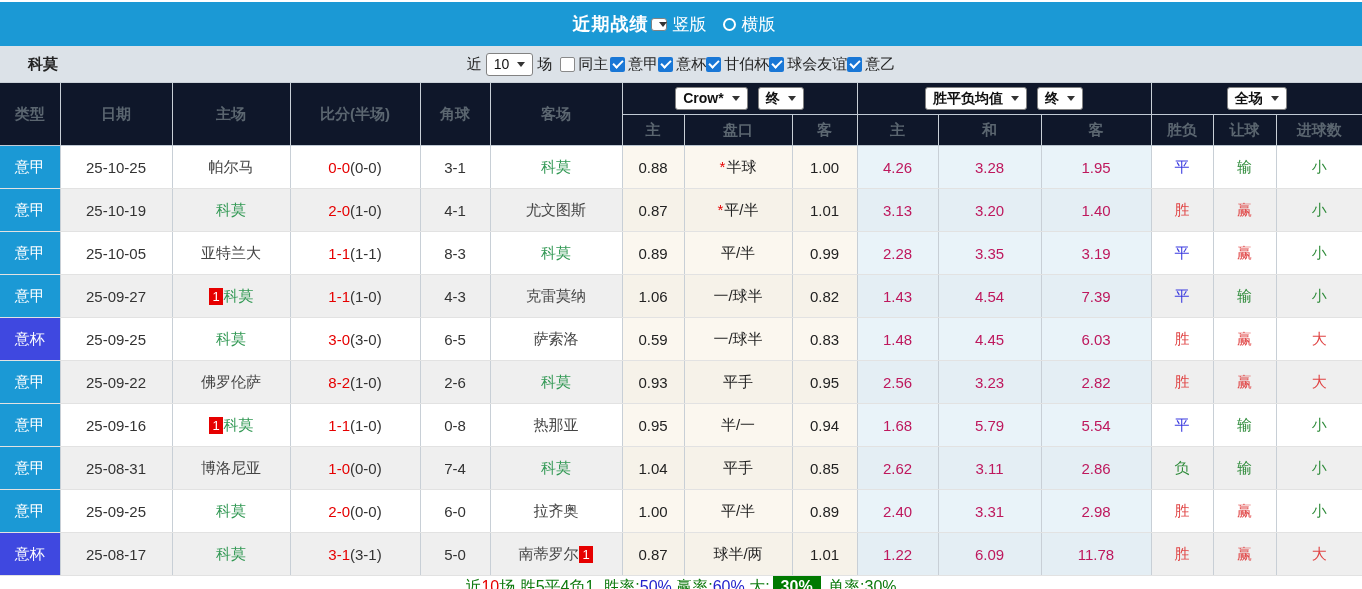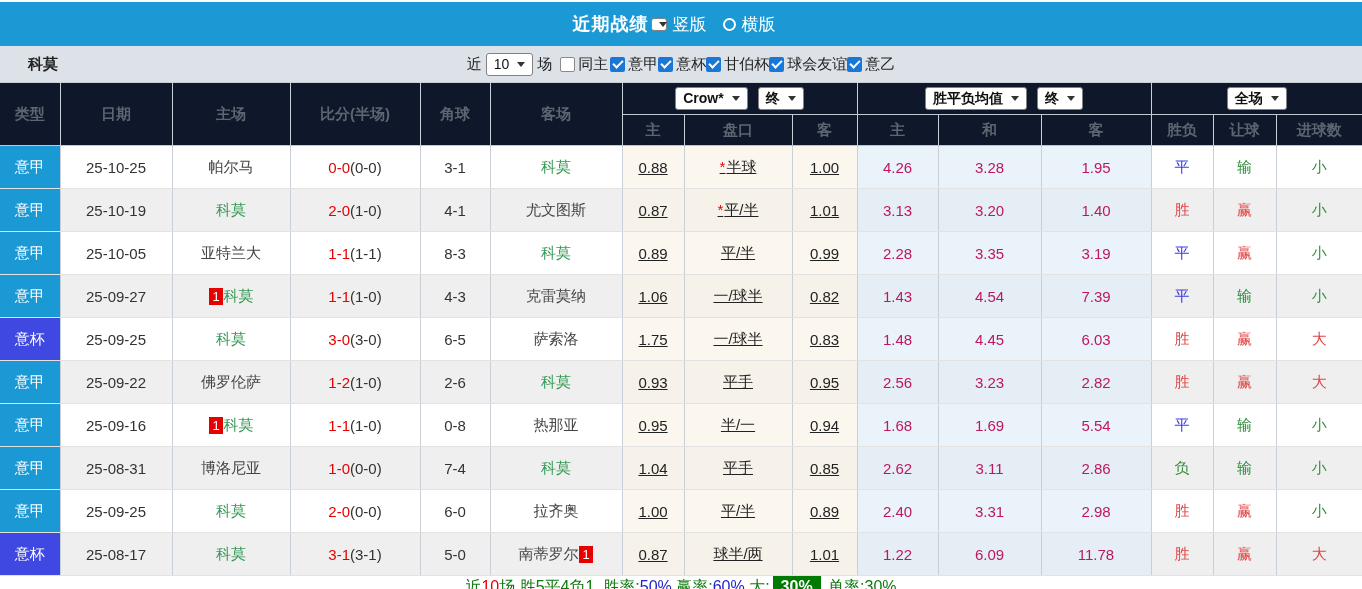--- a/index.html
+++ b/index.html
@@ -51,21 +51,21 @@
   th:last-child,td:last-child{border-right:none;}
   thead th{background:#0f172a;color:#5B6670;font-weight:bold;font-size:15px;}
   thead tr.grp th{height:29px;border-bottom:1px solid #C1CAD4;}
   thead tr.sub th{height:28px;border-bottom:1px solid #B9C4CE;}
   thead th.span2{border-bottom:1px solid #B9C4CE;}
   tbody td{height:40px;font-size:15px;color:#333;border-bottom:1px solid #E2E2E2;}
   tbody tr:nth-child(even) td{background:#EFEFEF;}
   tbody tr:nth-child(odd) td{background:#FFFFFF;}
   tbody td.league-a{background:#1B99D5 !important;color:#fff;}
   tbody td.league-c{background:#3F48E0 !important;color:#fff;}
-  tbody td.c-odds{background:#FBF7EF !important;color:#222;text-decoration:underline;}
+  tbody td.c-odds{background:#FBF7EF !important;color:#222;}
   tbody td.c-avg{background:#E9F3F9 !important;color:#be185d;}
   tbody tr:nth-child(even) td.c-odds{background:#F6F2E9 !important;}
   tbody tr:nth-child(even) td.c-avg{background:#E4EEF4 !important;}
   .self-team{color:#339955;}
   .other-team{color:#444;}
   .badge1{background:#E60000;color:#fff;font-size:13px;padding:0 3px;margin:0 1px;display:inline-block;line-height:17px;}
   .ft{color:#E60000;}
   .ht{color:#333;}
   .star{color:#E60000;margin-right:1px;}
   .t-red{color:#E04545;}
@@ -263,35 +263,35 @@
           <td class="t-green">输</td>
           <td class="t-green">小</td>
         </tr>
         <tr>
           <td class="league-c">意杯</td>
           <td>25-09-25</td>
           <td><span class="self-team">科莫</span></td>
           <td><span class="ft">3-0</span><span class="ht">(3-0)</span></td>
           <td>6-5</td>
           <td><span class="other-team">萨索洛</span></td>
-          <td class="c-odds">1.75</td>
+          <td class="c-odds">0.59</td>
           <td class="c-odds"><span>一/球半</span></td>
           <td class="c-odds">0.83</td>
           <td class="c-avg">1.48</td>
           <td class="c-avg">4.45</td>
           <td class="c-avg">6.03</td>
           <td class="t-red">胜</td>
           <td class="t-red">赢</td>
           <td class="t-red">大</td>
         </tr>
         <tr>
           <td class="league-a">意甲</td>
           <td>25-09-22</td>
           <td><span class="other-team">佛罗伦萨</span></td>
-          <td><span class="ft">1-2</span><span class="ht">(1-0)</span></td>
+          <td><span class="ft">8-2</span><span class="ht">(1-0)</span></td>
           <td>2-6</td>
           <td><span class="self-team">科莫</span></td>
           <td class="c-odds">0.93</td>
           <td class="c-odds"><span>平手</span></td>
           <td class="c-odds">0.95</td>
           <td class="c-avg">2.56</td>
           <td class="c-avg">3.23</td>
           <td class="c-avg">2.82</td>
           <td class="t-red">胜</td>
           <td class="t-red">赢</td>
@@ -301,21 +301,21 @@
           <td class="league-a">意甲</td>
           <td>25-09-16</td>
           <td><span class="badge1">1</span><span class="self-team">科莫</span></td>
           <td><span class="ft">1-1</span><span class="ht">(1-0)</span></td>
           <td>0-8</td>
           <td><span class="other-team">热那亚</span></td>
           <td class="c-odds">0.95</td>
           <td class="c-odds"><span>半/一</span></td>
           <td class="c-odds">0.94</td>
           <td class="c-avg">1.68</td>
-          <td class="c-avg">1.69</td>
+          <td class="c-avg">5.79</td>
           <td class="c-avg">5.54</td>
           <td class="t-blue">平</td>
           <td class="t-green">输</td>
           <td class="t-green">小</td>
         </tr>
         <tr>
           <td class="league-a">意甲</td>
           <td>25-08-31</td>
           <td><span class="other-team">博洛尼亚</span></td>
           <td><span class="ft">1-0</span><span class="ht">(0-0)</span></td>

